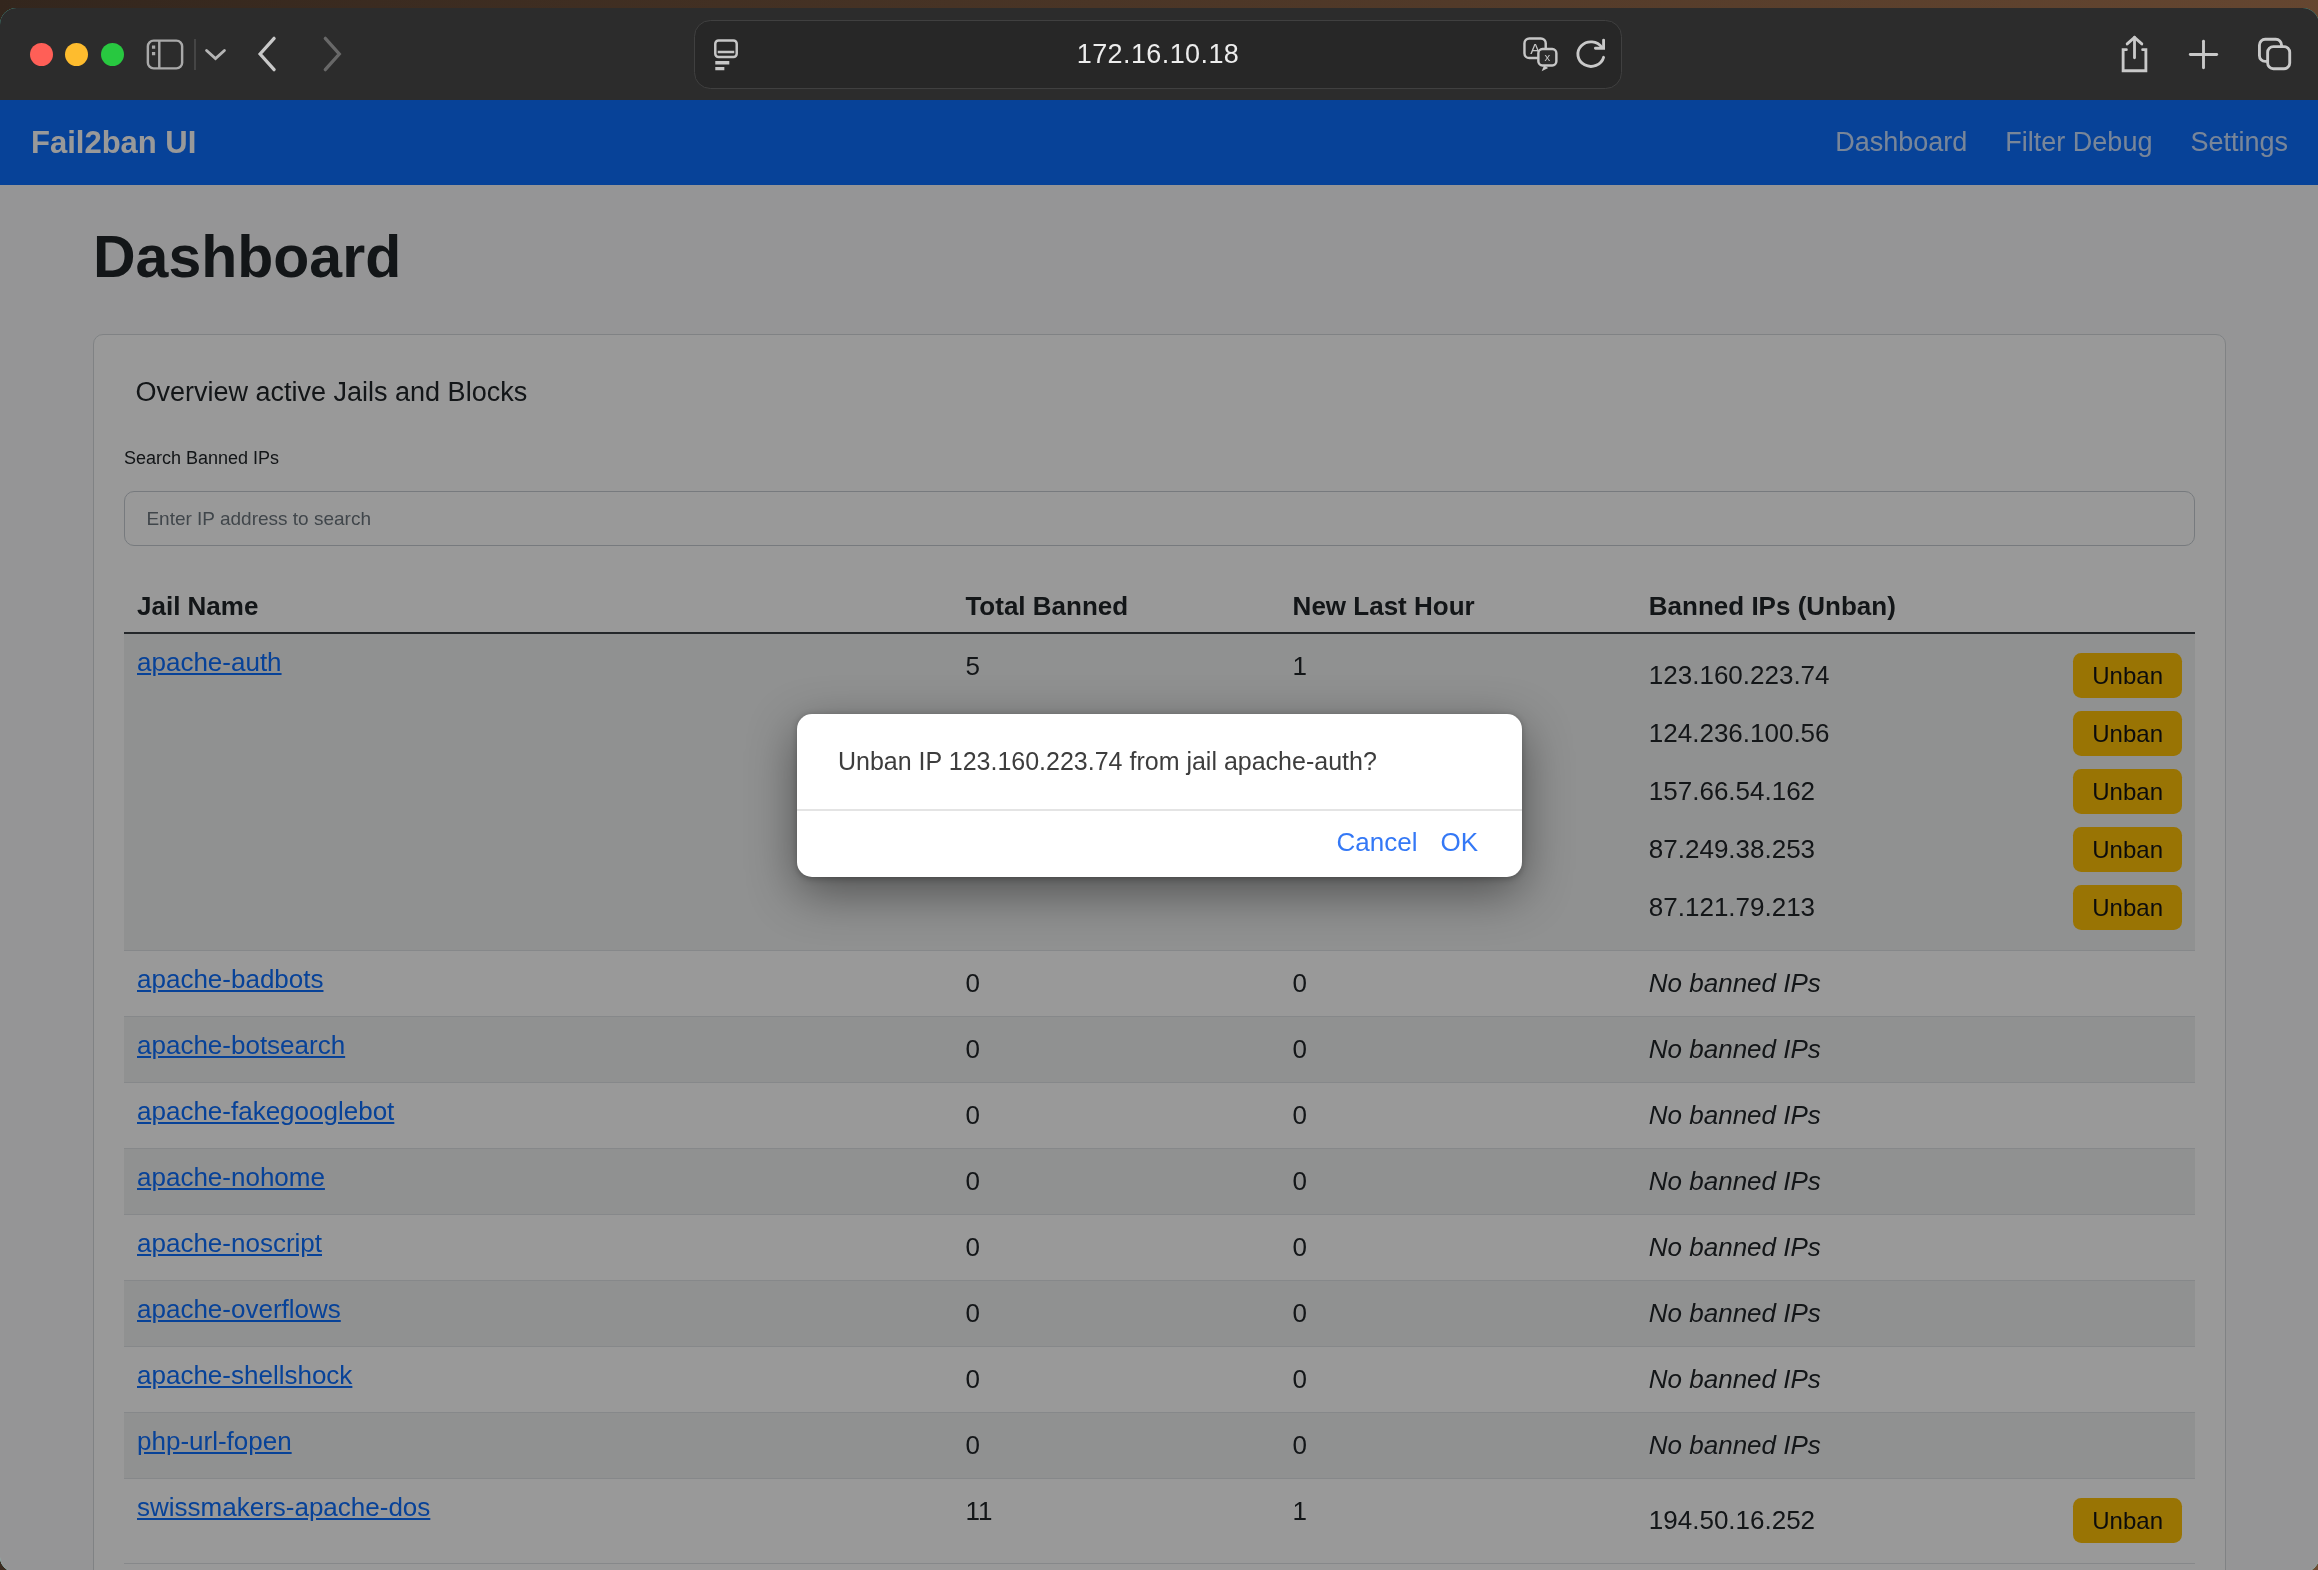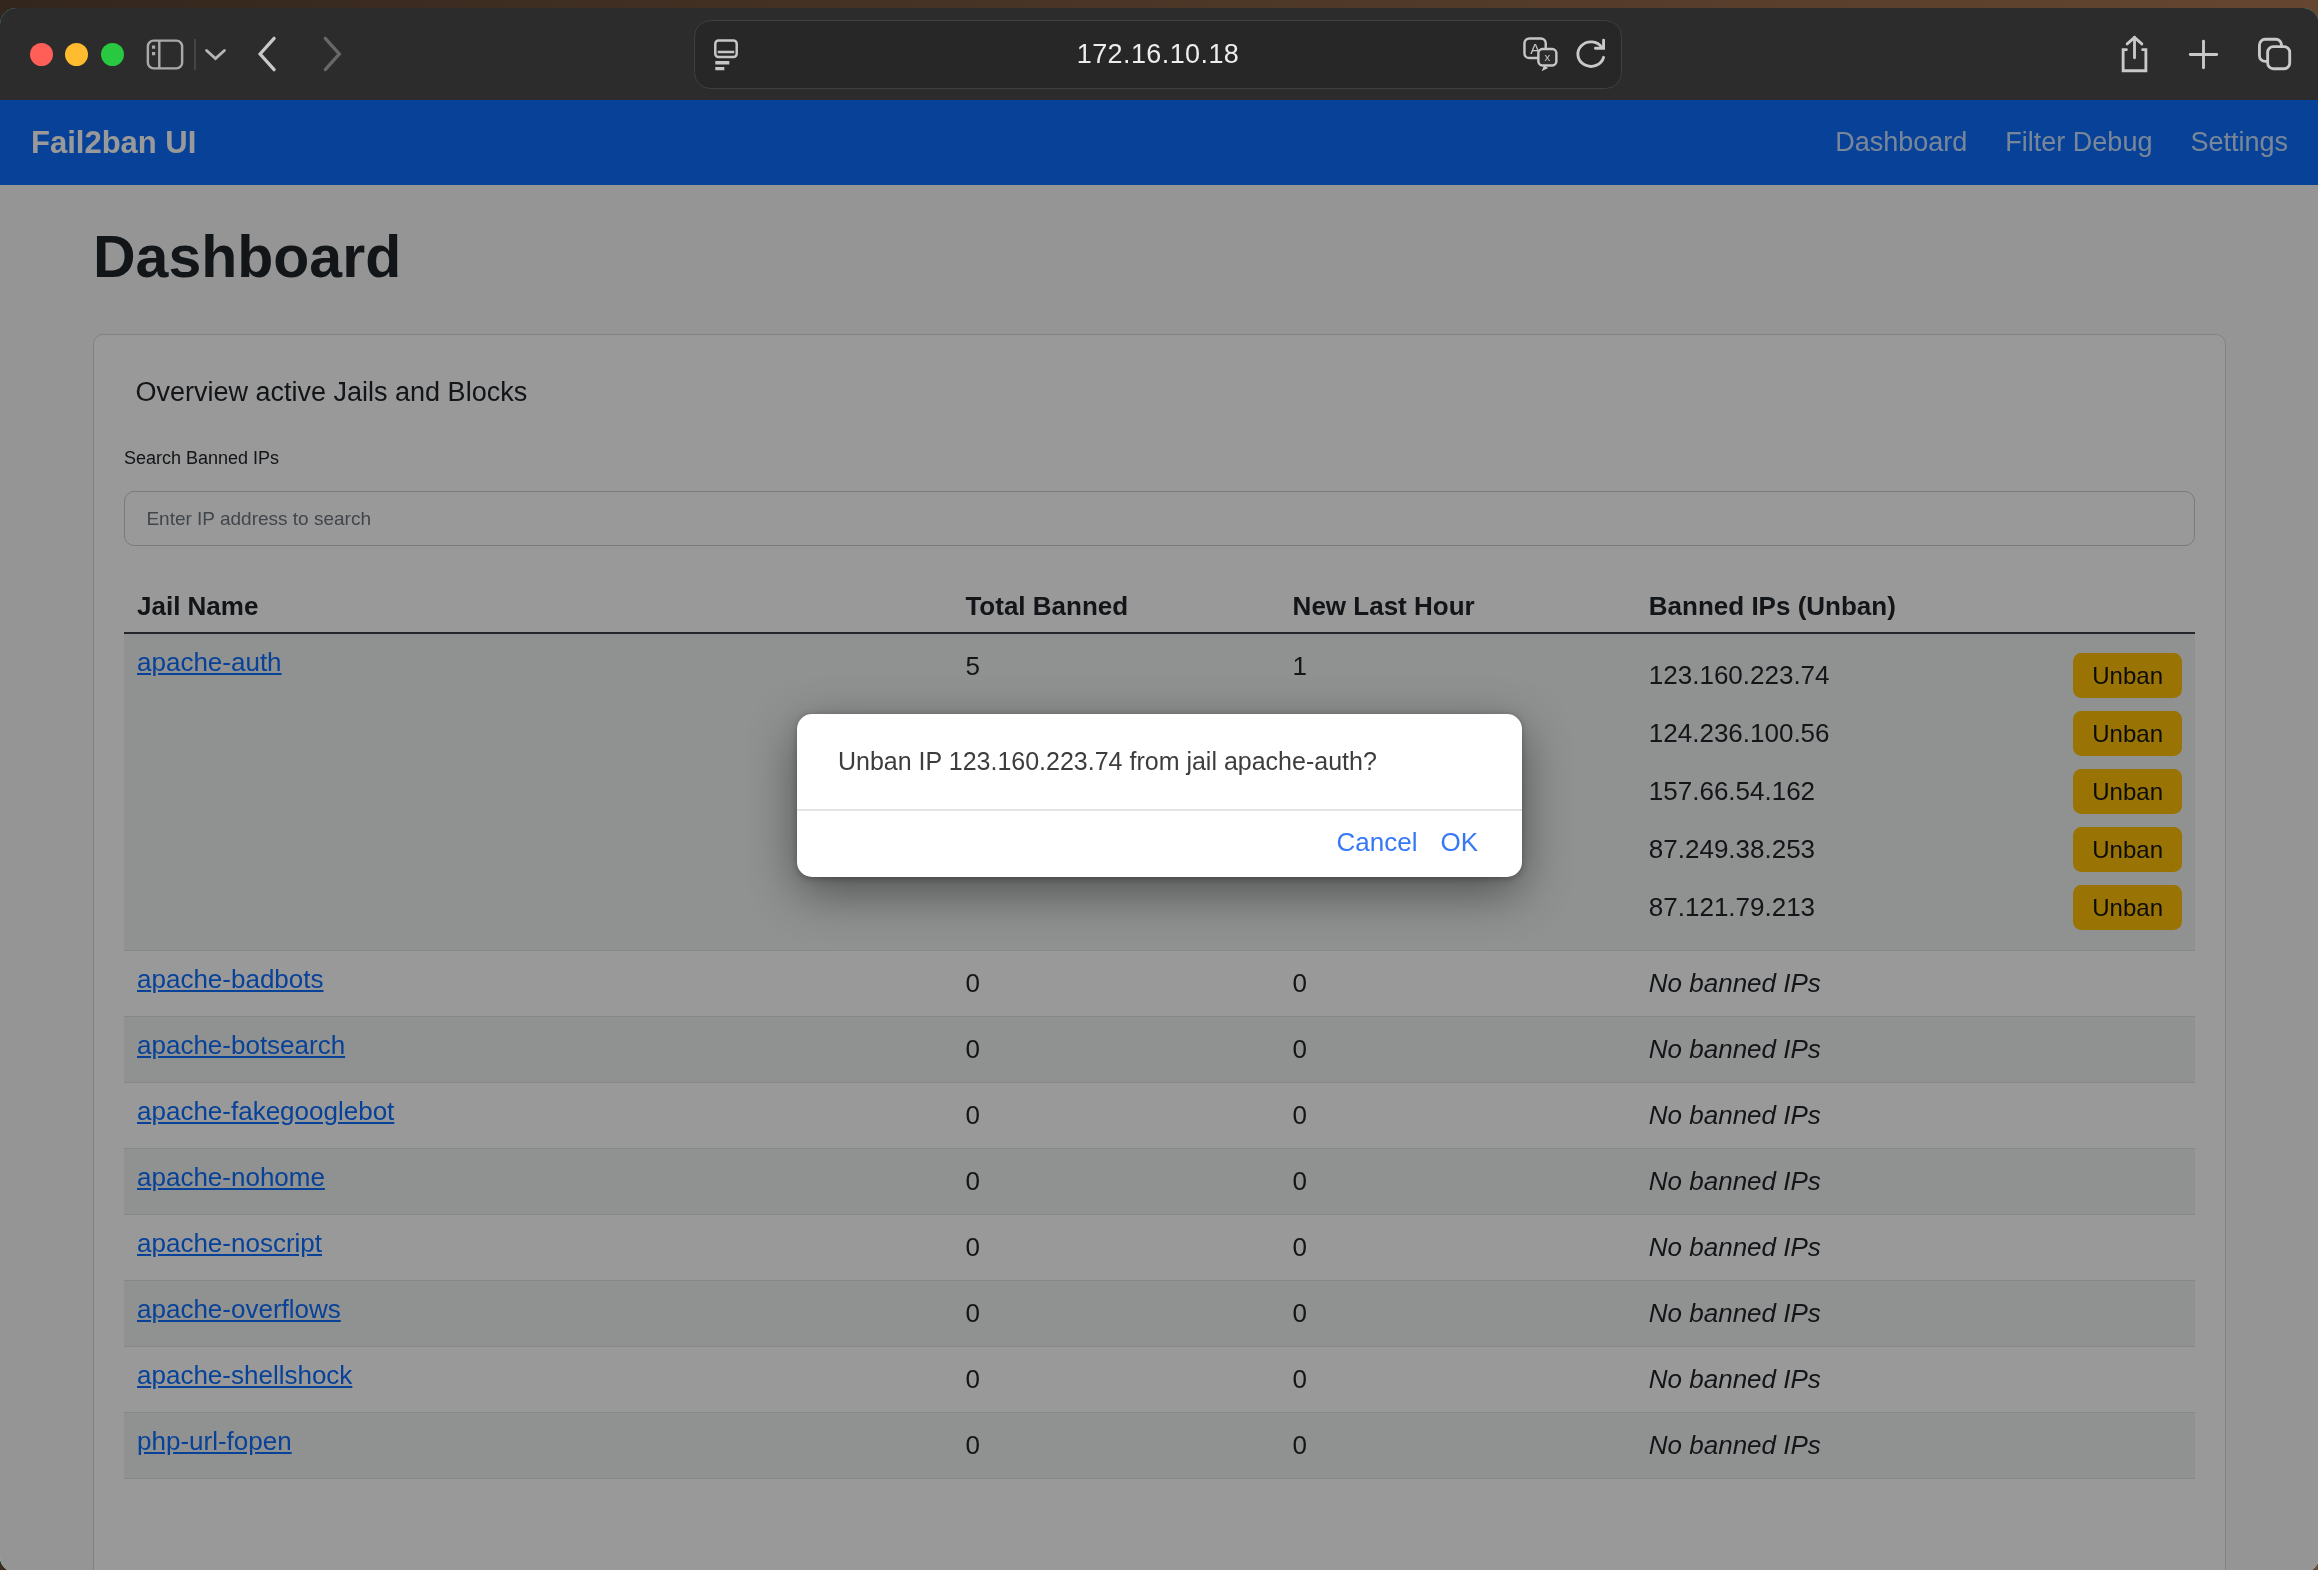--- a/index.html
+++ b/index.html
@@ -295,20 +295,31 @@
                 <td><span class="num">0</span></td>
                 <td><span class="num">0</span></td>
                 <td><span class="no-banned">No banned IPs</span></td>
               </tr>
               <tr>
                 <td><a href="#" class="jail-link">php-url-fopen</a></td>
                 <td><span class="num">0</span></td>
                 <td><span class="num">0</span></td>
                 <td><span class="no-banned">No banned IPs</span></td>
               </tr>
+              <tr>
+                <td><a href="#" class="jail-link">swissmakers-apache-dos</a></td>
+                <td><span class="num">11</span></td>
+                <td><span class="num">1</span></td>
+                <td>
+                  <div class="ip-row">
+                    <span class="ip-text">194.50.16.252</span>
+                    <button class="unban-btn">Unban</button>
+                  </div>
+                </td>
+              </tr>
             </tbody>
         </table>
       </div>
     </div>
 
     <div class="dim-overlay"></div>
 
     <div class="dialog">
       <div class="dialog-msg">Unban IP 123.160.223.74 from jail apache-auth?</div>
       <div class="dialog-div"></div>

